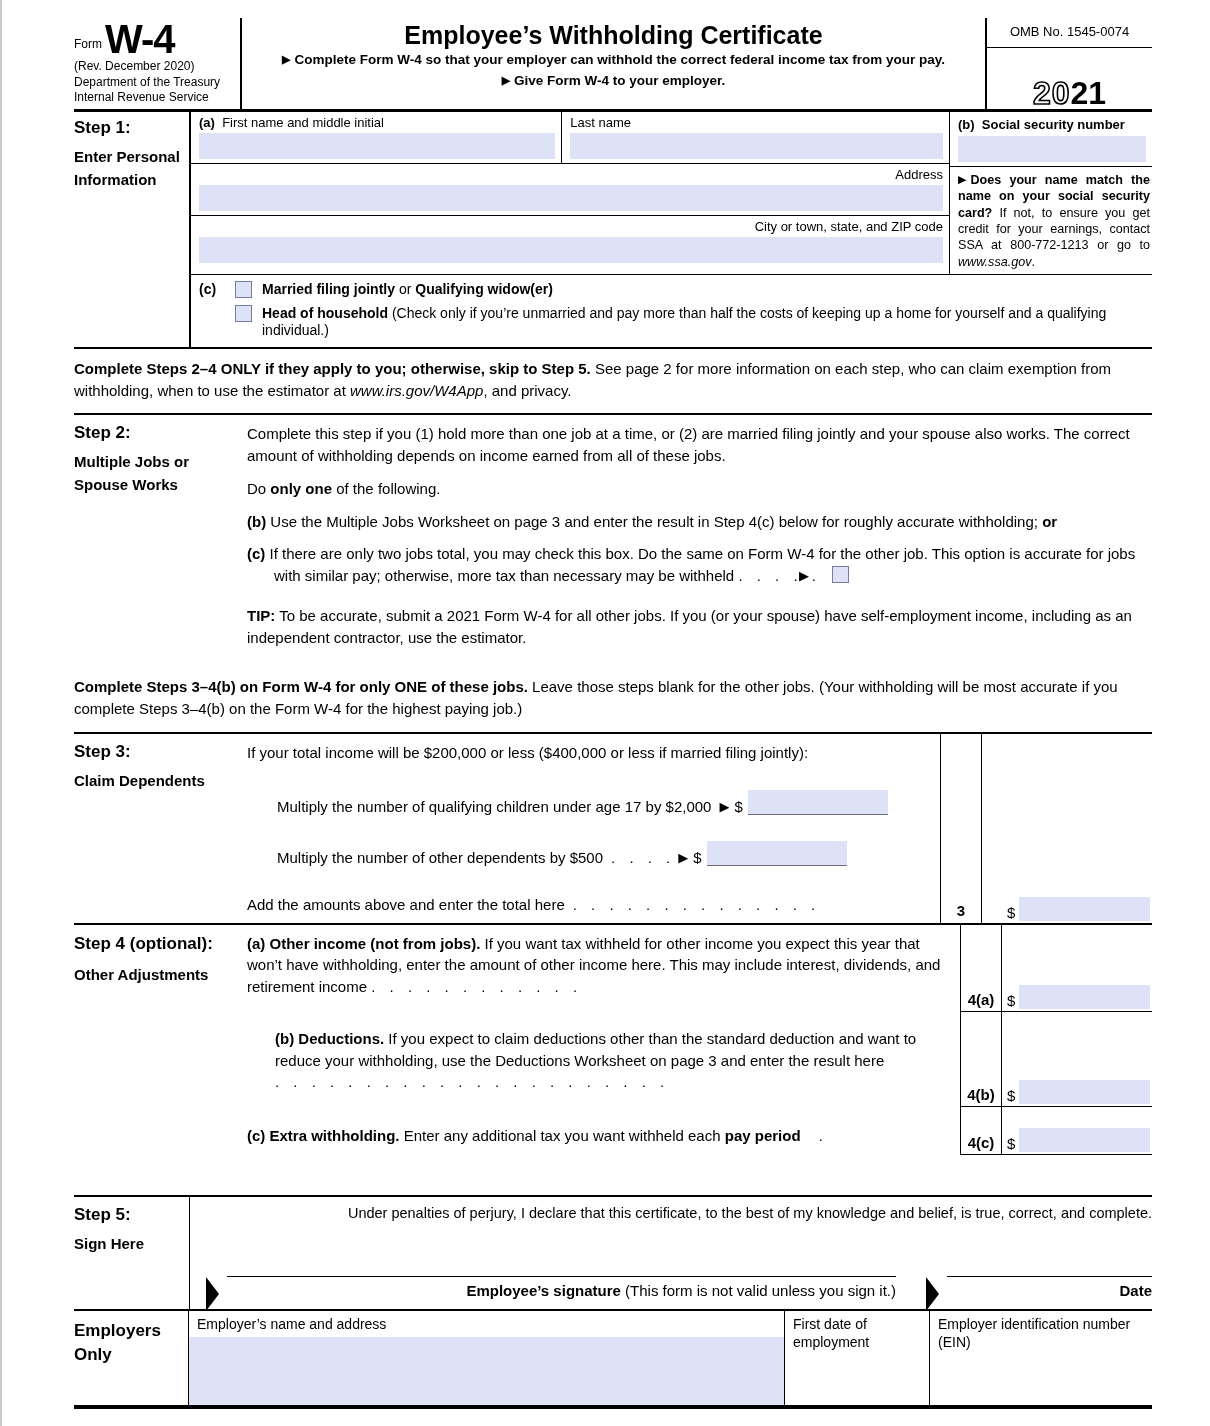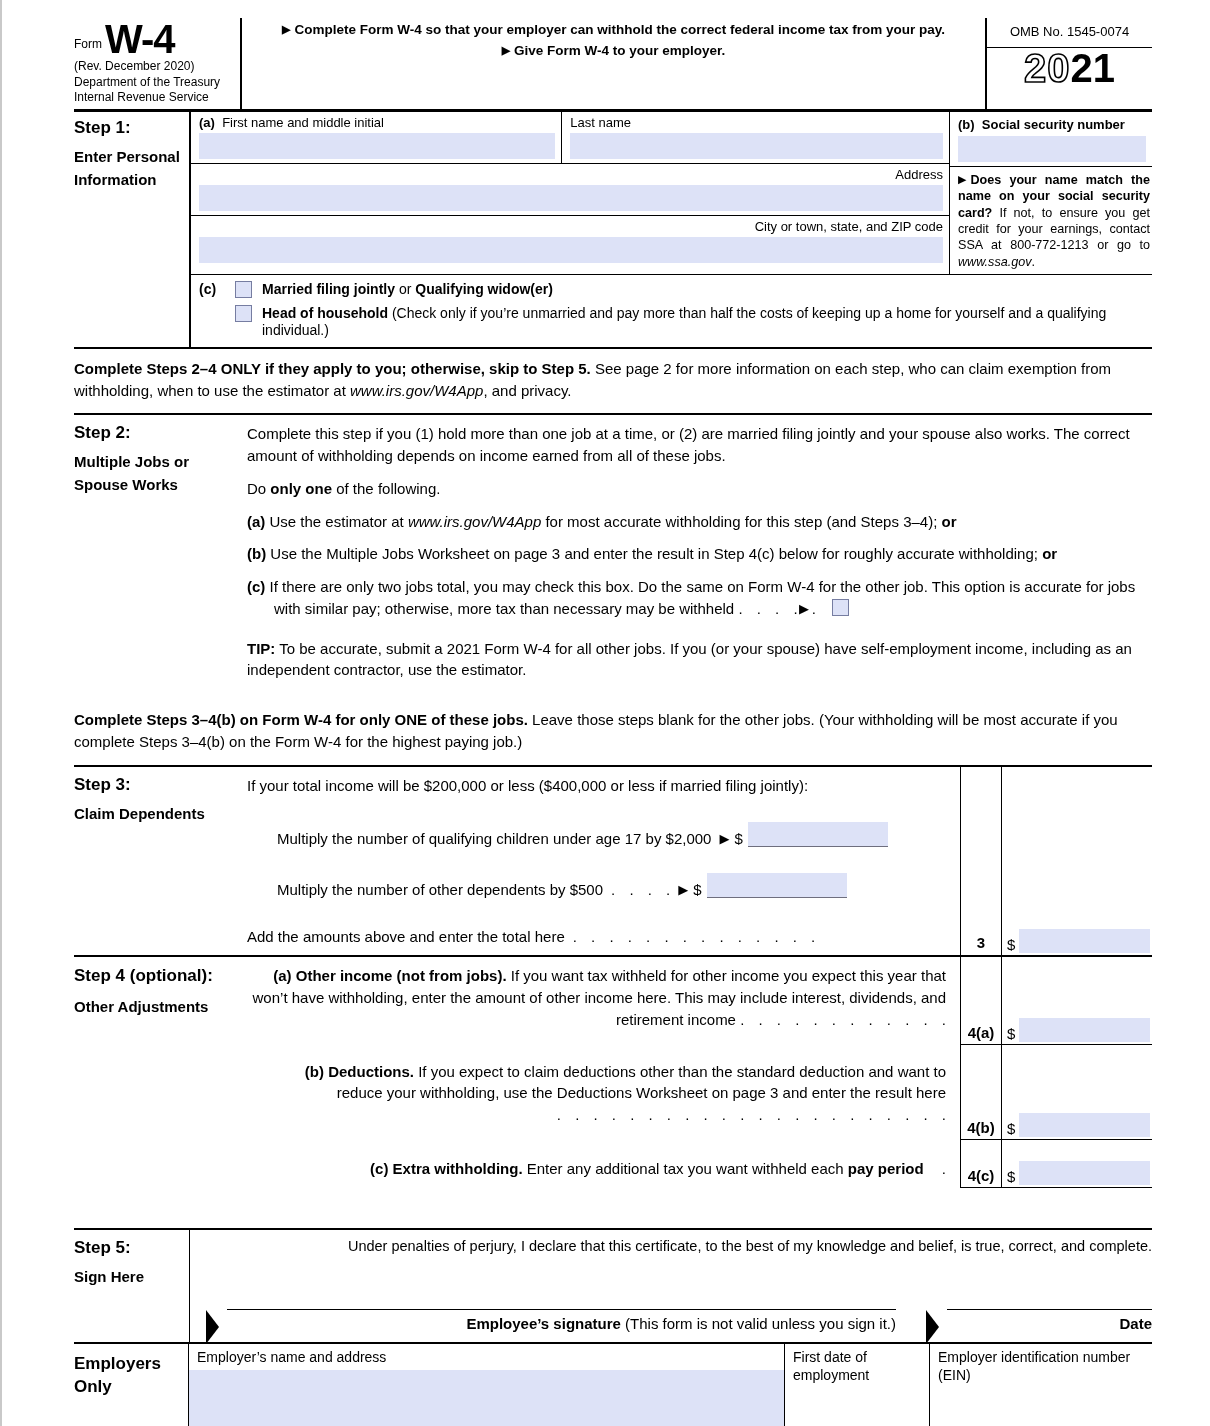--- a/index.html
+++ b/index.html
@@ -14,21 +14,21 @@
   .hdr-form-word{font-size:12px;padding-bottom:5px;}
   .hdr-form-num{font-size:40px;font-weight:bold;letter-spacing:-1px;line-height:.85;margin-left:3px;}
   .hdr-rev{font-size:12px;margin-top:3px;}
   .hdr-dept{font-size:12px;line-height:1.25;margin-top:2px;}
   .hdr-center{flex:1;border-right:2px solid #000;padding:2px 8px 6px 8px;text-align:center;}
   .hdr-title{font-size:25px;font-weight:bold;margin-top:1px;}
   .hdr-bullet{font-size:13.5px;font-weight:bold;line-height:1.55;}
   .arrow{font-size:11px;display:inline-block;transform:translateY(-1px);margin-right:4px;}
   .hdr-right{width:165px;display:flex;flex-direction:column;}
   .hdr-omb{font-size:13px;text-align:center;padding:6px 2px 8px 2px;border-bottom:1.5px solid #000;}
-  .hdr-year{flex:1;display:flex;align-items:flex-start;justify-content:center;font-size:40px;line-height:1;}
+  .hdr-year{flex:1;display:flex;align-items:flex-end;justify-content:center;font-size:32px;line-height:1;}
   .yr-outline{font-weight:700;color:#fff;-webkit-text-stroke:1.6px #000;letter-spacing:1px;}
   .yr-solid{font-weight:900;letter-spacing:0px;}
   
   .blue{background:#dde2f7;}
   .step-label{font-size:17px;font-weight:bold;}
   .step-sub{font-size:15px;font-weight:bold;line-height:1.5;margin-top:8px;}
   .smalllab{font-size:13px;text-align:right;}
   .dots{word-spacing:10px;white-space:nowrap;}
   .cb{width:15px;height:15px;background:#dde2f7;border:1px solid #767da1;display:inline-block;flex:none;}
   .field{height:26px;}
@@ -58,21 +58,21 @@
   
   .para{font-size:15px;line-height:1.45;padding:9px 0 12px 0;}
   
   .stepblk{display:flex;border-top:2px solid #000;}
   .stepblk .lab-col{width:173px;flex:none;padding-top:8px;box-sizing:border-box;padding-right:30px;}
   .stepblk .content{flex:1;padding-top:8px;}
   .p15{font-size:15px;line-height:1.45;}
   .hang{padding-left:27px;text-indent:-27px;margin-top:11px;}
   .mt{margin-top:11px;}
   
-  .s34-wrap{display:flex;}
+  .s34-wrap{display:flex;gap:20px;}
   .s34-main{flex:1;}
   .numcol{width:42px;flex:none;border-left:1.5px solid #000;border-right:1.5px solid #000;
           display:flex;align-items:flex-end;justify-content:center;font-size:15px;font-weight:bold;box-sizing:border-box;}
   .amtcol{width:150px;flex:none;display:flex;align-items:flex-end;box-sizing:border-box;}
   .amt-inner{display:flex;align-items:flex-end;width:100%;padding:0 2px 0 5px;font-size:15px;}
   .amt-inner .fieldbox{flex:1;height:24px;margin-left:4px;}
   .inline-amt{display:inline-flex;align-items:flex-end;font-size:15px;}
   .inline-amt .fieldbox{width:140px;height:24px;margin-left:5px;border-bottom:1.5px solid #6e6e7e;}
   .s3row{display:flex;align-items:flex-end;margin-top:26px;padding-left:30px;font-size:15px;}
   .s3row .txt{margin-right:8px;}
@@ -115,20 +115,21 @@
         <span class="hdr-form-word">Form</span>
         <span class="hdr-form-num">W-4</span>
       </div>
       <div class="hdr-rev">(Rev. December 2020)</div>
       <div class="hdr-dept">
         <div>Department of the Treasury</div>
         <div>Internal Revenue Service</div>
       </div>
     </div>
     <div class="hdr-center">
+      <div class="hdr-title">Employee’s Withholding Certificate</div>
       <div class="hdr-bullet"><span class="arrow">▶</span><span>Complete Form W-4 so that your employer can withhold the correct federal income tax from your pay.</span></div>
       <div class="hdr-bullet"><span class="arrow">▶</span><span>Give Form W-4 to your employer.</span></div>
     </div>
     <div class="hdr-right">
       <div class="hdr-omb">OMB No. 1545-0074</div>
       <div class="hdr-year">
         <span class="yr-outline">20</span>
           <span class="yr-solid">21</span>
       </div>
     </div>
@@ -192,23 +193,20 @@
   </div>
 
   <div class="stepblk" style="padding-bottom:14px;">
     <div class="lab-col">
       <div class="step-label">Step 2:</div>
       <div class="step-sub">Multiple Jobs or Spouse Works</div>
     </div>
     <div class="content">
       <div class="p15">Complete this step if you (1) hold more than one job at a time, or (2) are married filing jointly and your spouse also works. The correct amount of withholding depends on income earned from all of these jobs.</div>
       <div class="p15 mt"><span>Do </span><span class="b">only one</span><span> of the following.</span></div>
-      <div class="p15 hang">
-        <span class="b">(a)</span><span> Use the estimator at </span><span class="i">www.irs.gov/W4App</span><span> for most accurate withholding for this step (and Steps 3–4); </span><span class="b">or</span>
-      </div>
       <div class="p15 hang">
         <span class="b">(b)</span><span> Use the Multiple Jobs Worksheet on page 3 and enter the result in Step 4(c) below for roughly accurate withholding; </span><span class="b">or</span>
       </div>
       <div class="p15 hang">
         <span class="b">(c)</span><span> If there are only two jobs total, you may check this box. Do the same on Form W-4 for the other job. This option is accurate for jobs with similar pay; otherwise, more tax than necessary may be withheld</span>
         <span class="dots">. . . . .</span>
         <span class="arrow" style="font-size:13px;margin:0 6px;">▶</span><span class="cb" style="vertical-align:-2px;"></span>
       </div>
       <div class="p15" style="margin-top:18px;">
         <span class="b">TIP:</span><span> To be accurate, submit a 2021 Form W-4 for all other jobs. If you (or your spouse) have self-employment income, including as an independent contractor, use the estimator.</span>
@@ -260,21 +258,21 @@
           </div>
       </div>
     </div>
   </div>
 
   <div class="stepblk">
     <div class="lab-col">
       <div class="step-label" style="line-height:1.35;">Step 4 (optional):</div>
       <div class="step-sub">Other Adjustments</div>
     </div>
-    <div class="content" style="padding-top:0;text-align:right;">
+    <div class="content" style="padding-top:0;">
       <div class="s4row">
         <div class="txtcell">
             <div class="p15" style="padding-top:8px;">
           <span class="b">(a)</span><span class="b"> Other income (not from jobs).</span><span> If you want tax withheld for other income you expect this year that won’t have withholding, enter the amount of other income here. This may include interest, dividends, and retirement income</span>
           <span class="dots">. . . . . . . . . . . .</span>
         </div>
           </div>
         <div class="numcol" style="padding-bottom:3px;">
             <span>4(a)</span>
           </div>

